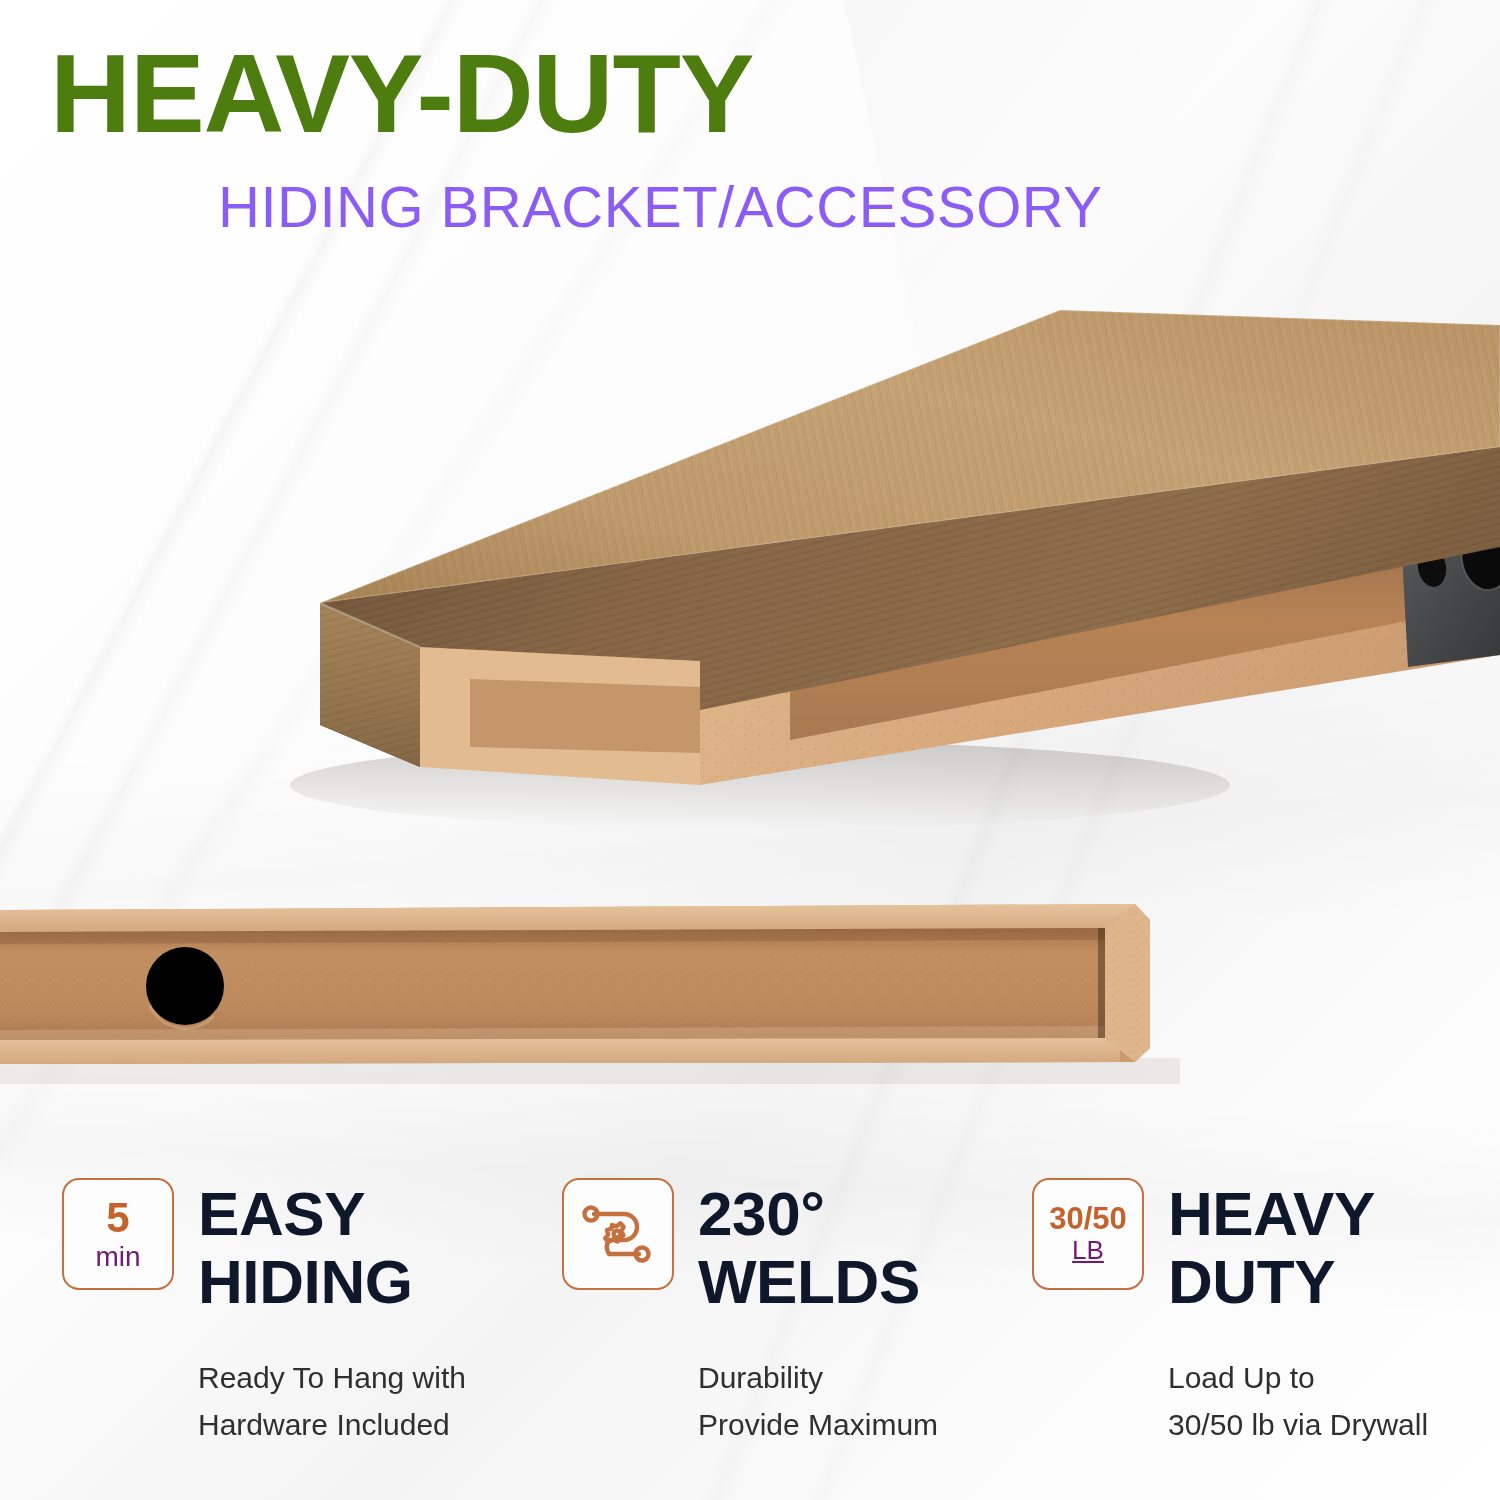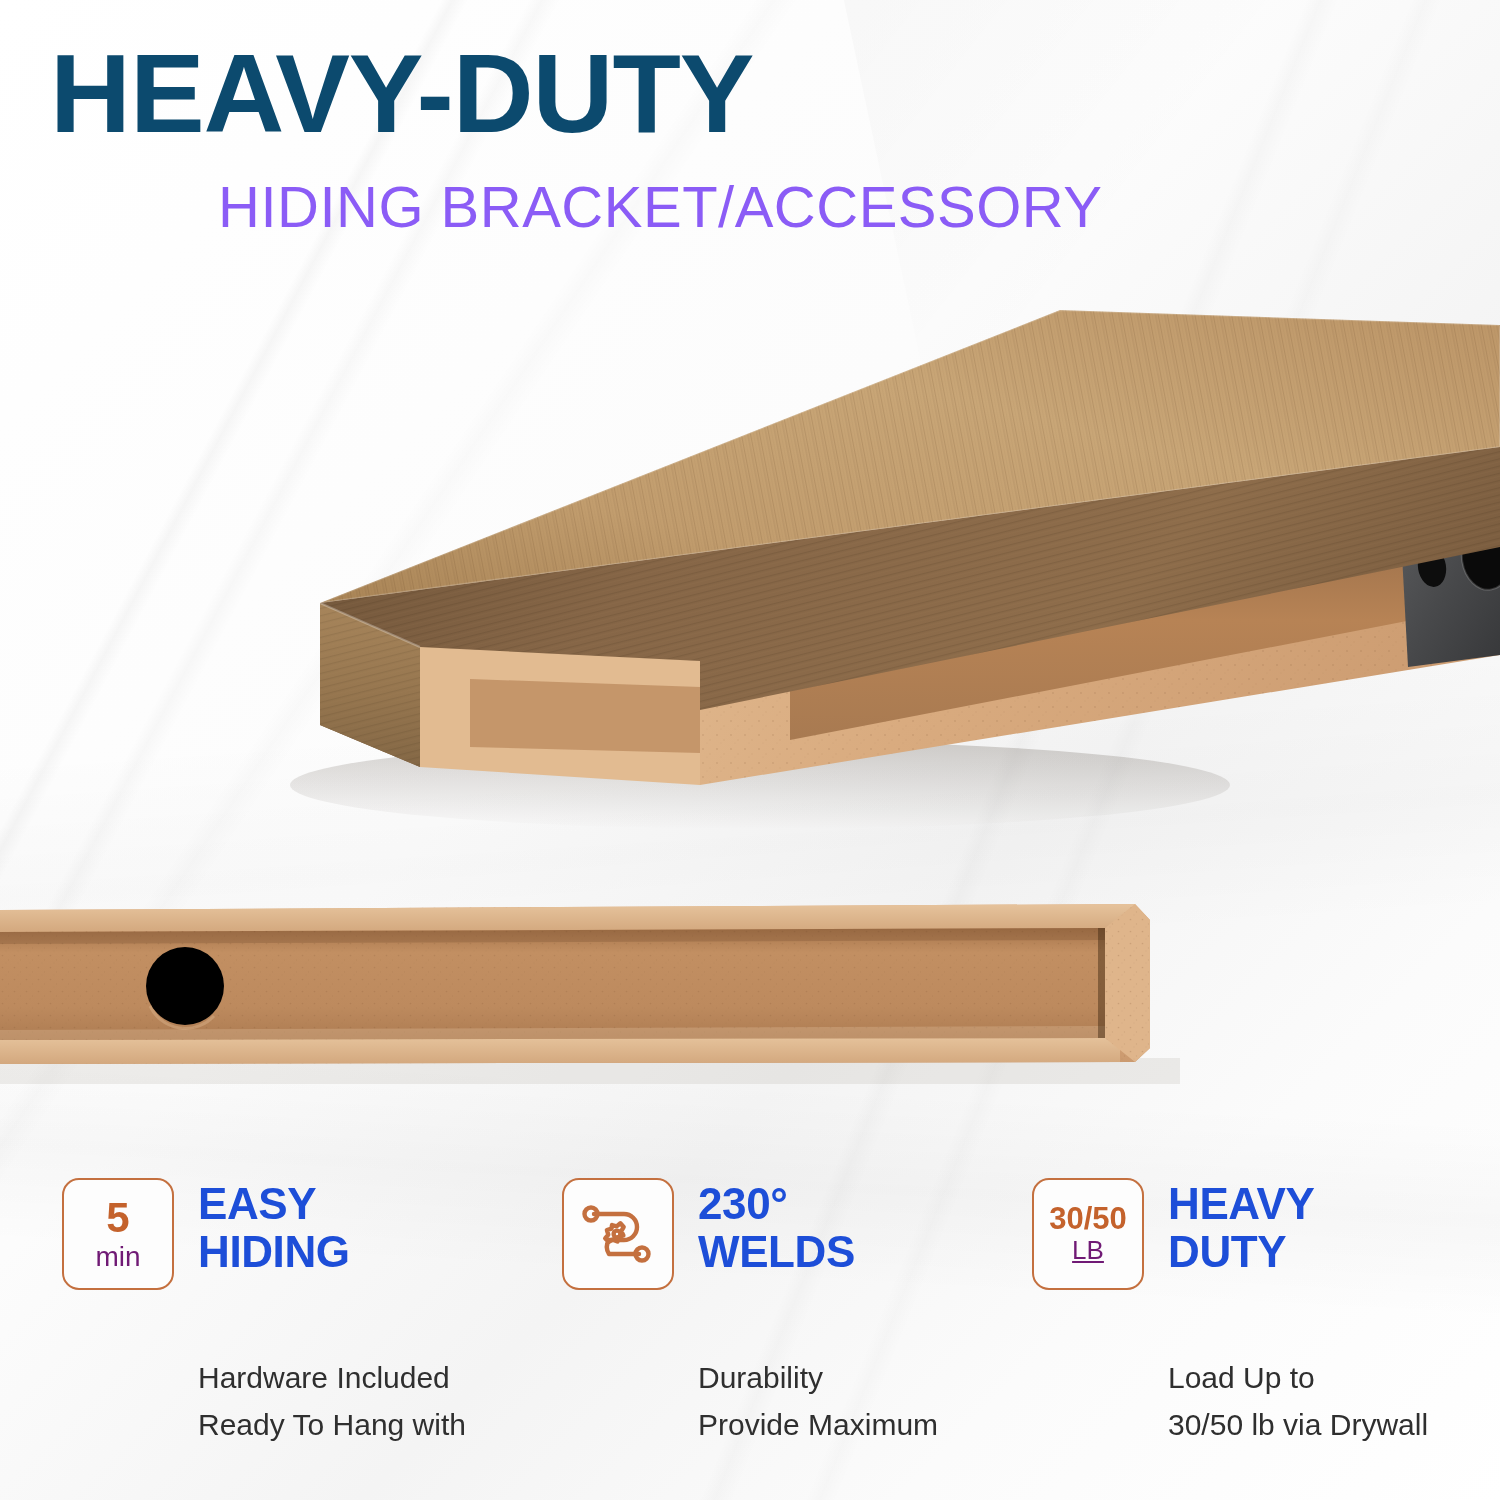--- a/index.html
+++ b/index.html
@@ -55,21 +55,21 @@
   }
 
   
   .headline {
     position: absolute;
     left: 50px;
     top: 38px;
     font-size: 112px;
     font-weight: 700;
     letter-spacing: -1px;
-    color: #0c4a6e;
+    color: #4d7c0f;
     line-height: 1.0;
     white-space: nowrap;
   }
   .subhead {
     position: absolute;
     left: 218px;
     top: 178px;
     font-size: 58px;
     font-weight: 400;
     letter-spacing: 0.5px;
@@ -135,23 +135,23 @@
     font-size: 28px;
     font-weight: 400;
     color: #701a75;
     line-height: 1.05;
     margin-top: 3px;
   }
   .badge-sub.tight { font-size: 26px; text-decoration: underline; }
   .badge svg { display: block; }
 
   .feature-title {
-    font-size: 44px;
+    font-size: 62px;
     font-weight: 700;
-    color: #1d4ed8;
+    color: #0f172a;
     line-height: 1.10;
     letter-spacing: -0.4px;
     padding-top: 2px;
   }
   .feature-desc {
     margin-top: 56px;
     margin-left: 136px;
     font-size: 30px;
     font-weight: 400;
     color: #2f2f2f;
@@ -341,22 +341,22 @@
         <div class="badge">
           <span class="badge-big">5</span>
           <span class="badge-sub">min</span>
         </div>
         <div class="feature-title">
           <div>EASY</div>
           <div>HIDING</div>
         </div>
       </div>
       <div class="feature-desc">
+        <div>Ready To Hang with</div>
         <div>Hardware Included</div>
-        <div>Ready To Hang with</div>
       </div>
     </div>
 
     <div class="feature f1">
       <div class="feature-head">
         <div class="badge">
           <svg width="76" height="66" viewBox="0 0 76 66" xmlns="http://www.w3.org/2000/svg" fill="none" stroke="#c4703f" stroke-width="4.4" stroke-linecap="round" stroke-linejoin="round">
             <path d="M 14,13 L 44,13 A 13,13 0 0 1 44,39 L 29,39 A 13,13 0 0 0 29,53 L 59,53"></path>
             <circle cx="11" cy="13" r="6.5"></circle>
             <circle cx="62" cy="53" r="6.5"></circle>

